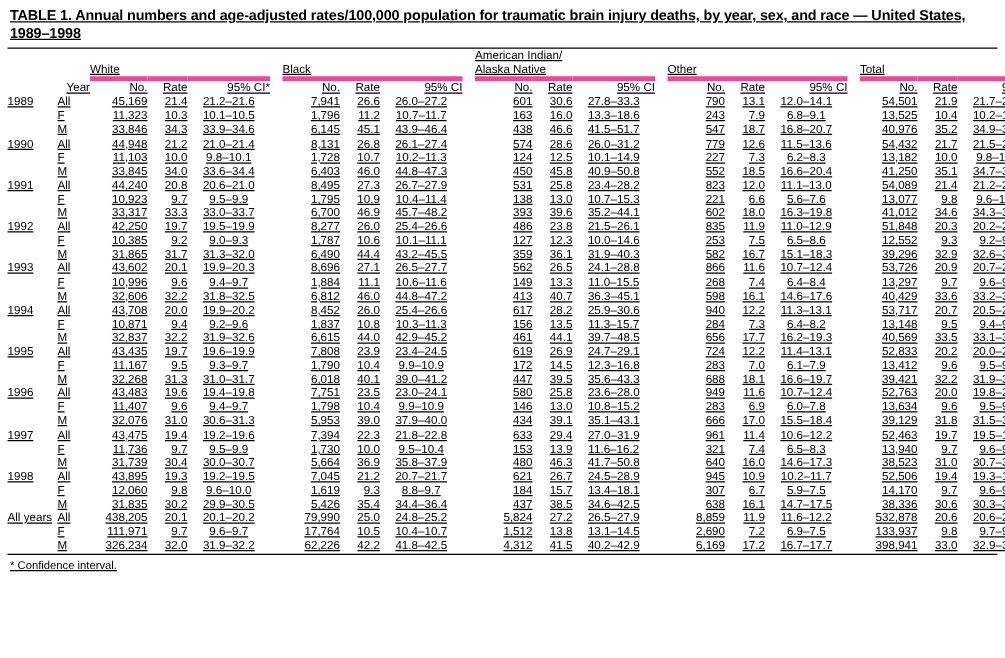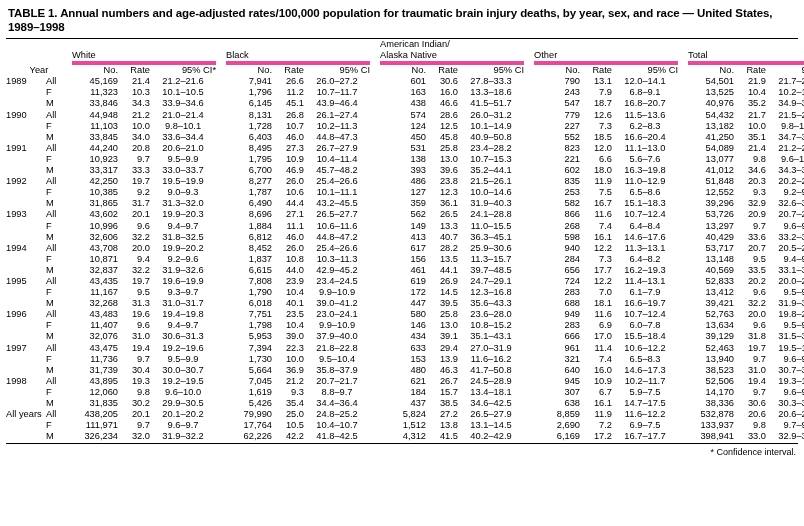--- a/index.html
+++ b/index.html
@@ -13,20 +13,21 @@
     font-family: "Liberation Sans", sans-serif;
     color: #000000;
     overflow: hidden;
   }
   #page {
     position: relative;
     width: 804px;
     height: 526px;
     padding: 0;
     box-sizing: border-box;
+    text-decoration: underline;
   }
   .title {
     font-size: 11.5px;
     font-weight: bold;
     line-height: 14px;
     padding: 6px 8px 2px 8px;
     letter-spacing: -0.1px;
   }
   .rule {
     height: 1px;
@@ -54,41 +55,40 @@
     font-size: 9.3px;
     line-height: 11px;
   }
   .col-head {
     text-align: right;
     font-weight: bold;
     font-size: 9.3px;
     padding-bottom: 2px;
   }
   .yr-head {
-    text-align: center;
+    text-align: right;
     font-weight: bold;
     font-size: 9.3px;
     padding-bottom: 2px;
     margin-left: 36px;
   }
   .c-year { width: 40px; text-align: left; }
   .c-sex  { width: 26px; text-align: left; }
   .c-no   { width: 46px; text-align: right; padding-right: 5px; }
   .c-rate { width: 32px; text-align: right; padding-right: 5px; }
   .c-ci   { width: 66px; text-align: center; }
   .c-gap  { width: 10px; }
   .bold { font-weight: bold; }
   .grp-underline {
     border-bottom: 4px solid #ec4899;
   }
   .totrow td { font-weight: bold; }
   .footnote {
     font-size: 9px;
     padding: 3px 8px 0 8px;
-    text-align: right;
   }
 </style>
 </head>
 <body>
 
 <div id="page">
 
   <div class="title">TABLE 1. Annual numbers and age-adjusted rates/100,000 population for traumatic brain injury deaths, by year, sex, and race — United States, 1989–1998</div>
   <div class="rule"></div>
 

